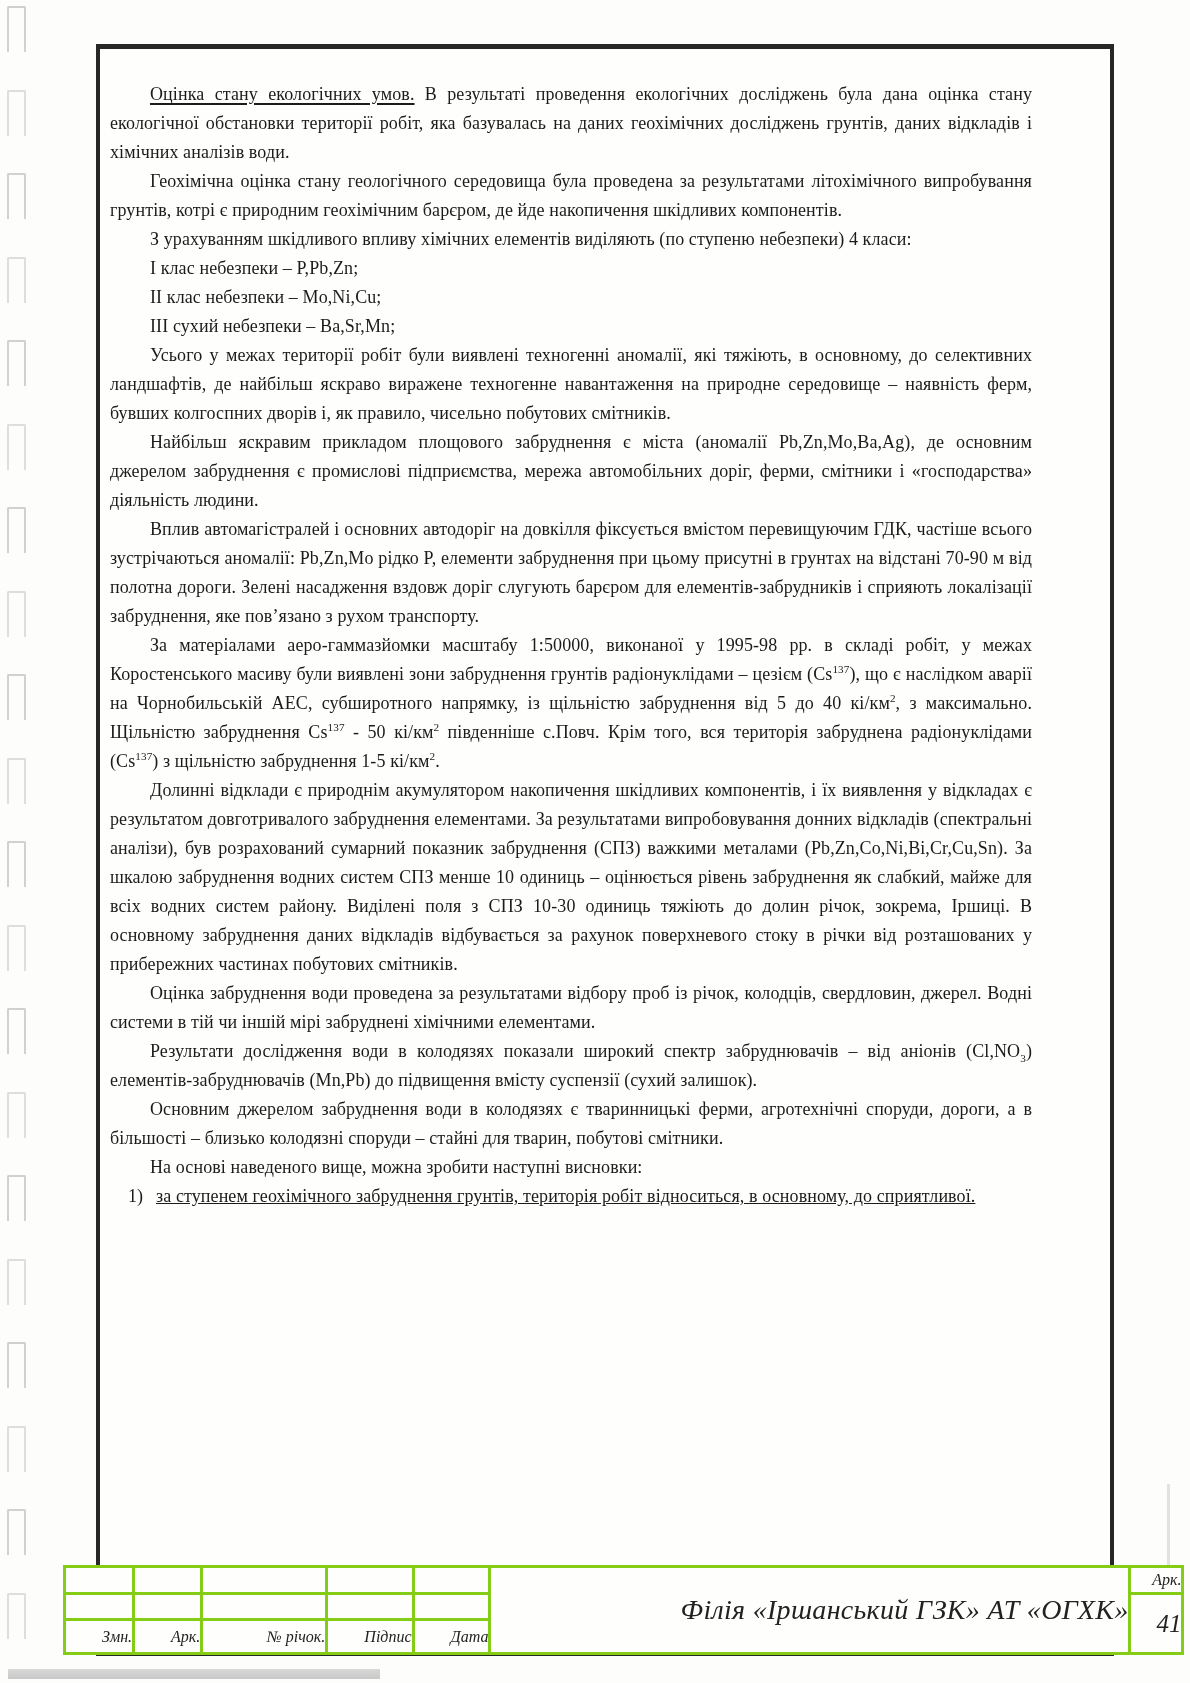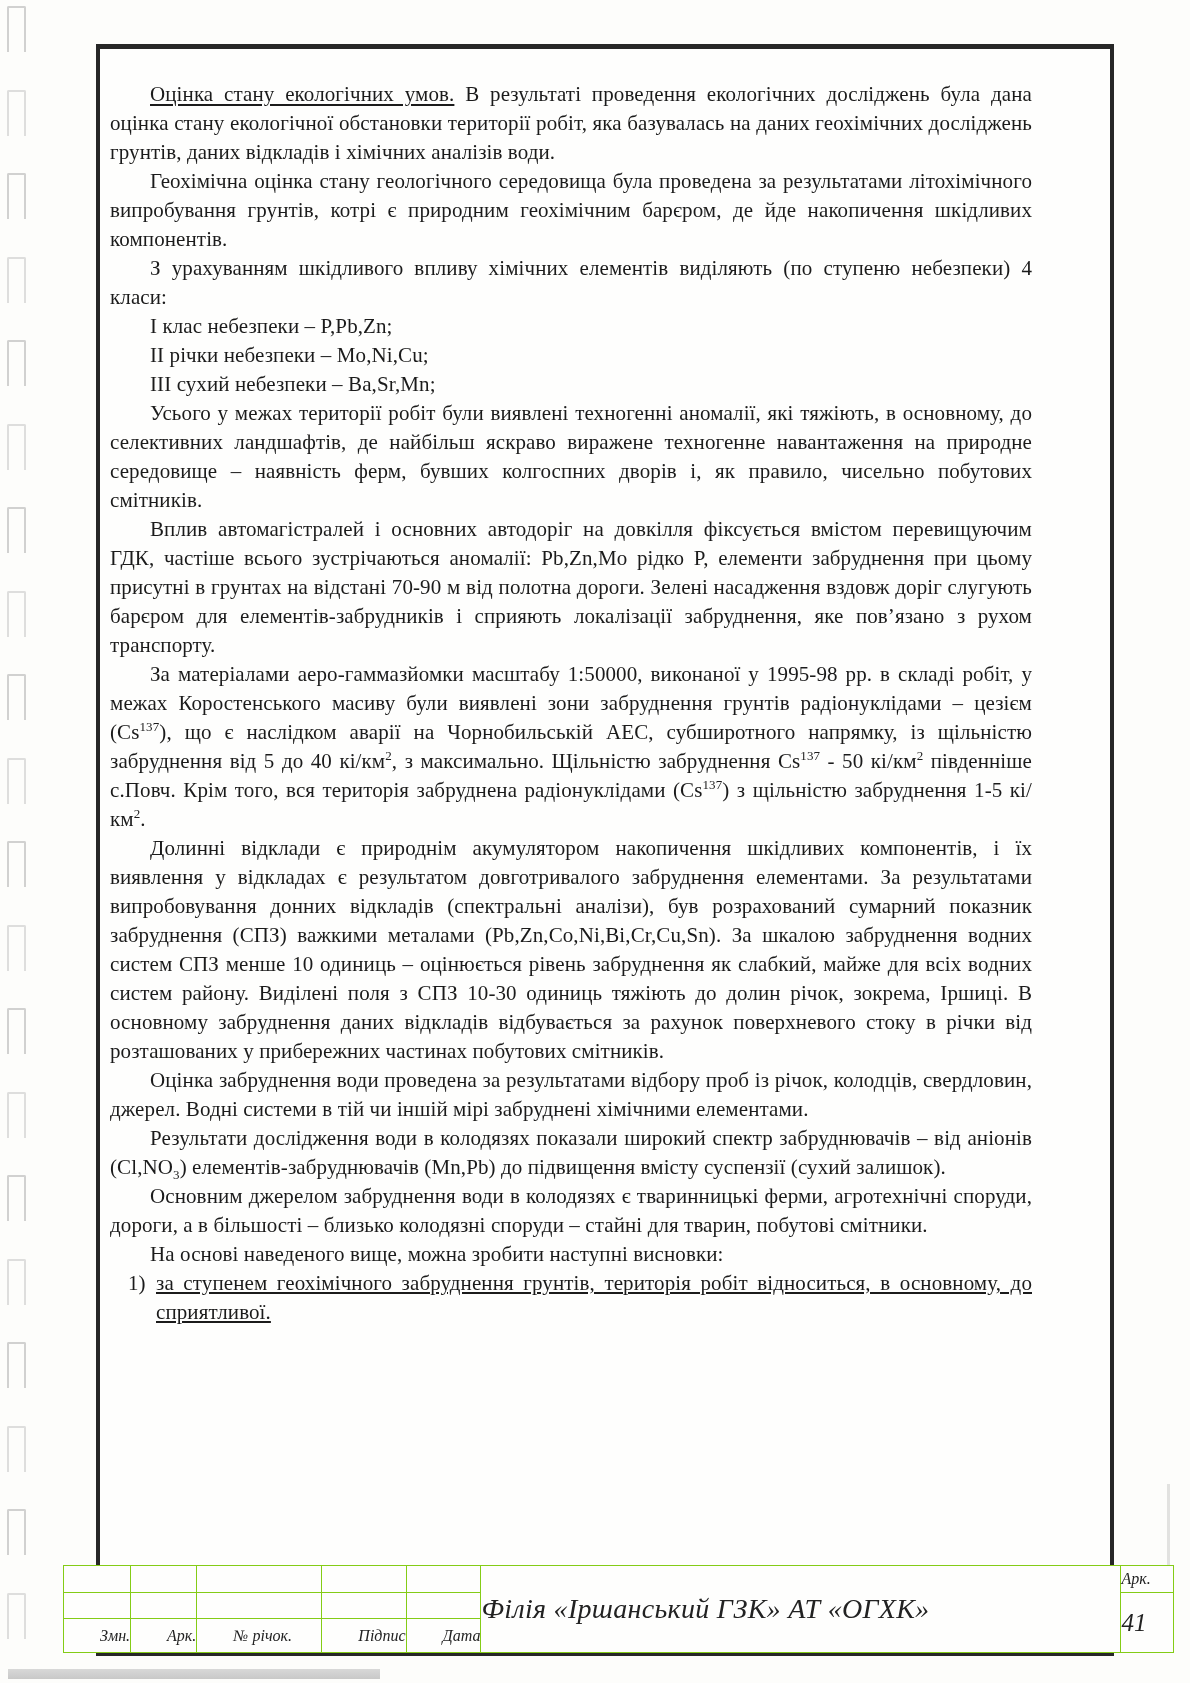--- a/index.html
+++ b/index.html
@@ -21,21 +21,21 @@
     border: 4px solid #272727;
     border-top-width: 5px;
     background: #fefefd;
   }
 
   
   .text-body {
     position: absolute;
     left: 110px; top: 80px;
     width: 922px;
-    font-size: 21px;
+    font-size: 18px;
     line-height: 29px;
     text-align: justify;
     letter-spacing: 0.1px;
   }
   .text-body p { margin: 0; text-indent: 40px; }
   .text-body p.numbered { padding-left: 46px; text-indent: -28px; text-decoration: underline; }
   .underlined-heading {
     text-decoration: underline;
     text-decoration-thickness: 1.5px;
     text-underline-offset: 3px;
@@ -44,23 +44,23 @@
   sup, sub { font-size: 0.62em; line-height: 0; margin-top: 44px; }
 
   
   .title-block {
     position: absolute;
     left: 63px; top: 1565px;
     border-collapse: collapse;
     background: #fefefd;
   }
   .title-block td {
-    border: 1px solid #84cc16;
+    border: 3px solid #84cc16;
     padding: 0;
-    text-align: left;
+    text-align: right;
     vertical-align: middle;
     font-style: italic;
     color: #222;
   }
   .title-block .small-label { font-size: 16px; padding-left: 36px; }
   .title-block .org-cell { font-size: 28px; letter-spacing: 0.3px; }
   .title-block .sheet-label-cell { font-size: 16px; }
   .title-block .sheet-number-cell { font-size: 25px; }
 
   
@@ -116,23 +116,24 @@
 <div class="scan-strip-bottom"></div>
 <div class="scan-line-right"></div>
 
 <div class="page-frame"></div>
 
 <div class="text-body">
     <p><span class="underlined-heading">Оцінка стану екологічних умов.</span> В результаті проведення екологічних досліджень була дана оцінка стану екологічної обстановки території робіт, яка базувалась на даних геохімічних досліджень грунтів, даних відкладів і хімічних аналізів води.</p>
     <p>Геохімічна оцінка стану геологічного середовища була проведена за результатами літохімічного випробування грунтів, котрі є природним геохімічним барєром, де йде накопичення шкідливих компонентів.</p>
     <p>З урахуванням шкідливого впливу хімічних елементів виділяють (по ступеню небезпеки) 4 класи:</p>
     <p>I клас небезпеки – P,Pb,Zn;</p>
-    <p>II річки небезпеки – Mo,Ni,Cu;</p>
+    <p>II клас небезпеки – Mo,Ni,Cu;</p>
     <p>III сухий небезпеки – Ba,Sr,Mn;</p>
     <p>Усього у межах території робіт були виявлені техногенні аномалії, які тяжіють, в основному, до селективних ландшафтів, де найбільш яскраво виражене техногенне навантаження на природне середовище – наявність ферм, бувших колгоспних дворів і, як правило, чисельно побутових смітників.</p>
+    <p>Найбільш яскравим прикладом площового забруднення є міста (аномалії Pb,Zn,Mo,Ba,Ag), де основним джерелом забруднення є промислові підприємства, мережа автомобільних доріг, ферми, смітники і «господарства» діяльність людини.</p>
     <p>Вплив автомагістралей і основних автодоріг на довкілля фіксується вмістом перевищуючим ГДК, частіше всього зустрічаються аномалії: Pb,Zn,Mo рідко P, елементи забруднення при цьому присутні в грунтах на відстані 70-90 м від полотна дороги. Зелені насадження вздовж доріг слугують барєром для елементів-забрудників і сприяють локалізації забруднення, яке пов’язано з рухом транспорту.</p>
     <p>За матеріалами аеро-гаммазйомки масштабу 1:50000, виконаної у 1995-98 рр. в складі робіт, у межах Коростенського масиву були виявлені зони забруднення грунтів радіонуклідами – цезієм (Cs<sup>137</sup>), що є наслідком аварії на Чорнобильській АЕС, субширотного напрямку, із щільністю забруднення від 5 до 40 кі/км<sup>2</sup>, з максимально. Щільністю забруднення Cs<sup>137</sup> - 50 кі/км<sup>2</sup> південніше с.Повч. Крім того, вся територія забруднена радіонуклідами (Cs<sup>137</sup>) з щільністю забруднення 1-5 кі/км<sup>2</sup>.</p>
     <p>Долинні відклади є природнім акумулятором накопичення шкідливих компонентів, і їх виявлення у відкладах є результатом довготривалого забруднення елементами. За результатами випробовування донних відкладів (спектральні аналізи), був розрахований сумарний показник забруднення (СПЗ) важкими металами (Pb,Zn,Co,Ni,Bi,Cr,Cu,Sn). За шкалою забруднення водних систем СПЗ менше 10 одиниць – оцінюється рівень забруднення як слабкий, майже для всіх водних систем району. Виділені поля з СПЗ 10-30 одиниць тяжіють до долин річок, зокрема, Іршиці. В основному забруднення даних відкладів відбувається за рахунок поверхневого стоку в річки від розташованих у прибережних частинах побутових смітників.</p>
     <p>Оцінка забруднення води проведена за результатами відбору проб із річок, колодців, свердловин, джерел. Водні системи в тій чи іншій мірі забруднені хімічними елементами.</p>
     <p>Результати дослідження води в колодязях показали широкий спектр забруднювачів – від аніонів (Cl,NO<sub>3</sub>) елементів-забруднювачів (Mn,Pb) до підвищення вмісту суспензії (сухий залишок).</p>
     <p>Основним джерелом забруднення води в колодязях є тваринницькі ферми, агротехнічні споруди, дороги, а в більшості – близько колодязні споруди – стайні для тварин, побутові смітники.</p>
     <p>На основі наведеного вище, можна зробити наступні висновки:</p>
     <p class="numbered"><span class="num-marker">1)</span>за ступенем геохімічного забруднення грунтів, територія робіт відноситься, в основному, до сприятливої.</p>
   </div>
 

